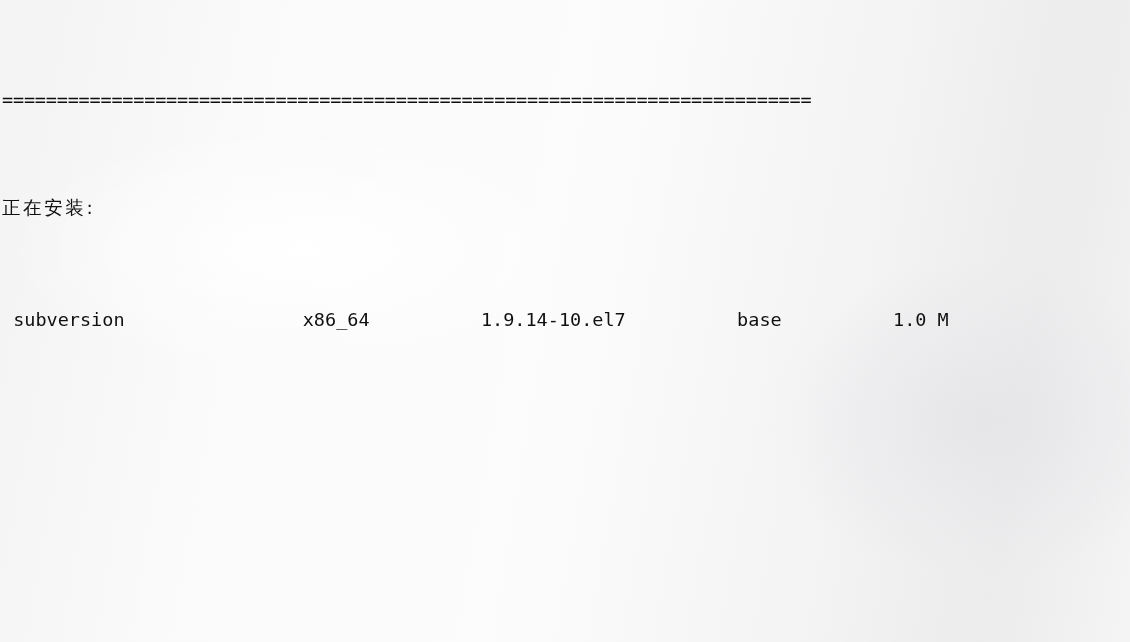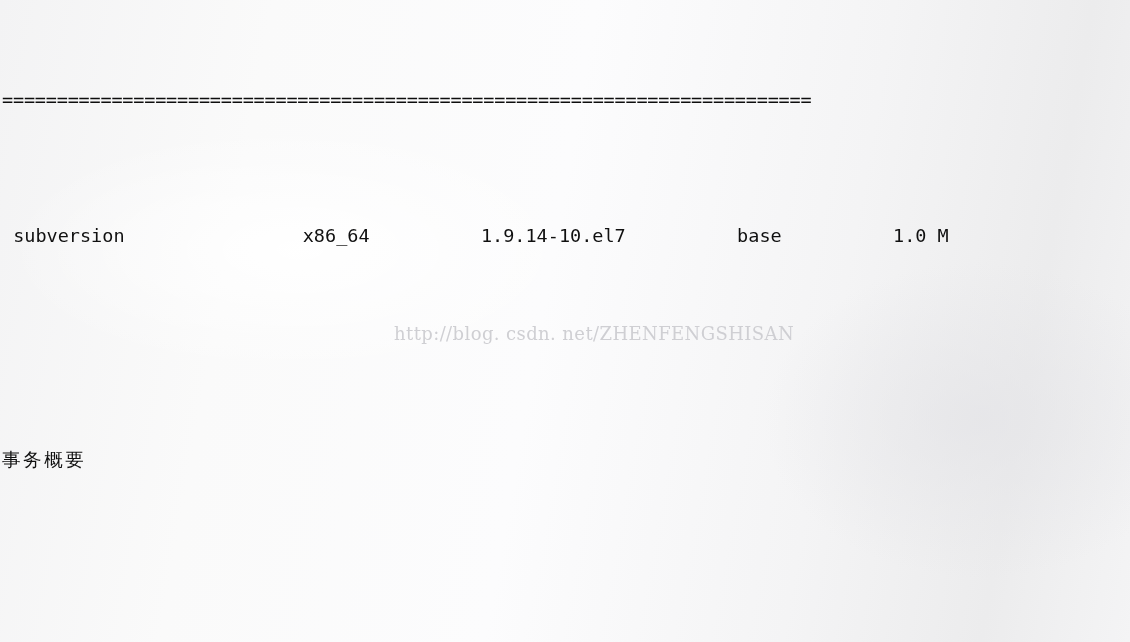--- a/index.html
+++ b/index.html
@@ -75,26 +75,26 @@
 </style>
 </head>
 <body>
 
 <div id="terminal">
 
   <div class="screen">
 
     <span class="line rule">==========================================================================</span>
 
+    <span class="line cjk">正在安装:</span>
 
     <span class="line"> subversion                x86_64          1.9.14-10.el7          base          1.0 M</span>
 
     <span class="line blank"> </span>
 
-    <span class="line cjk">事务概要</span>
 
     
 
     
 
     
 
     
 
     
@@ -120,15 +120,14 @@
     
 
     
 
     
 
     
 
   </div>
 
-  <div class="watermark">http://blog. csdn. net/ZHENFENGSHISAN</div>
 
 </div>
 
 </body></html>

